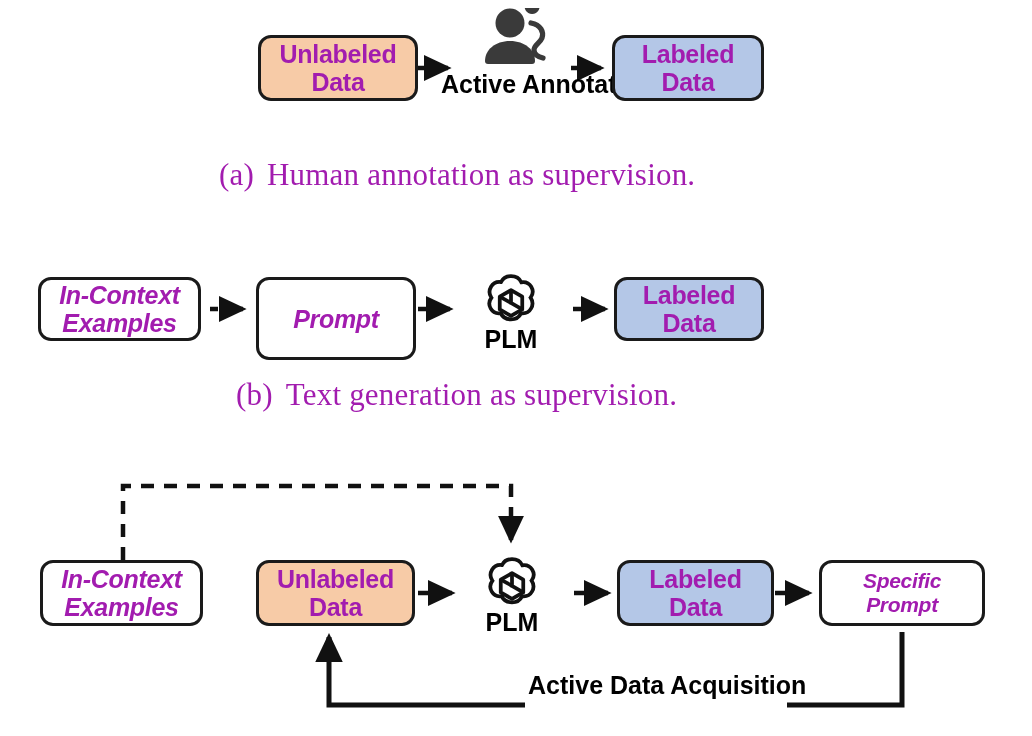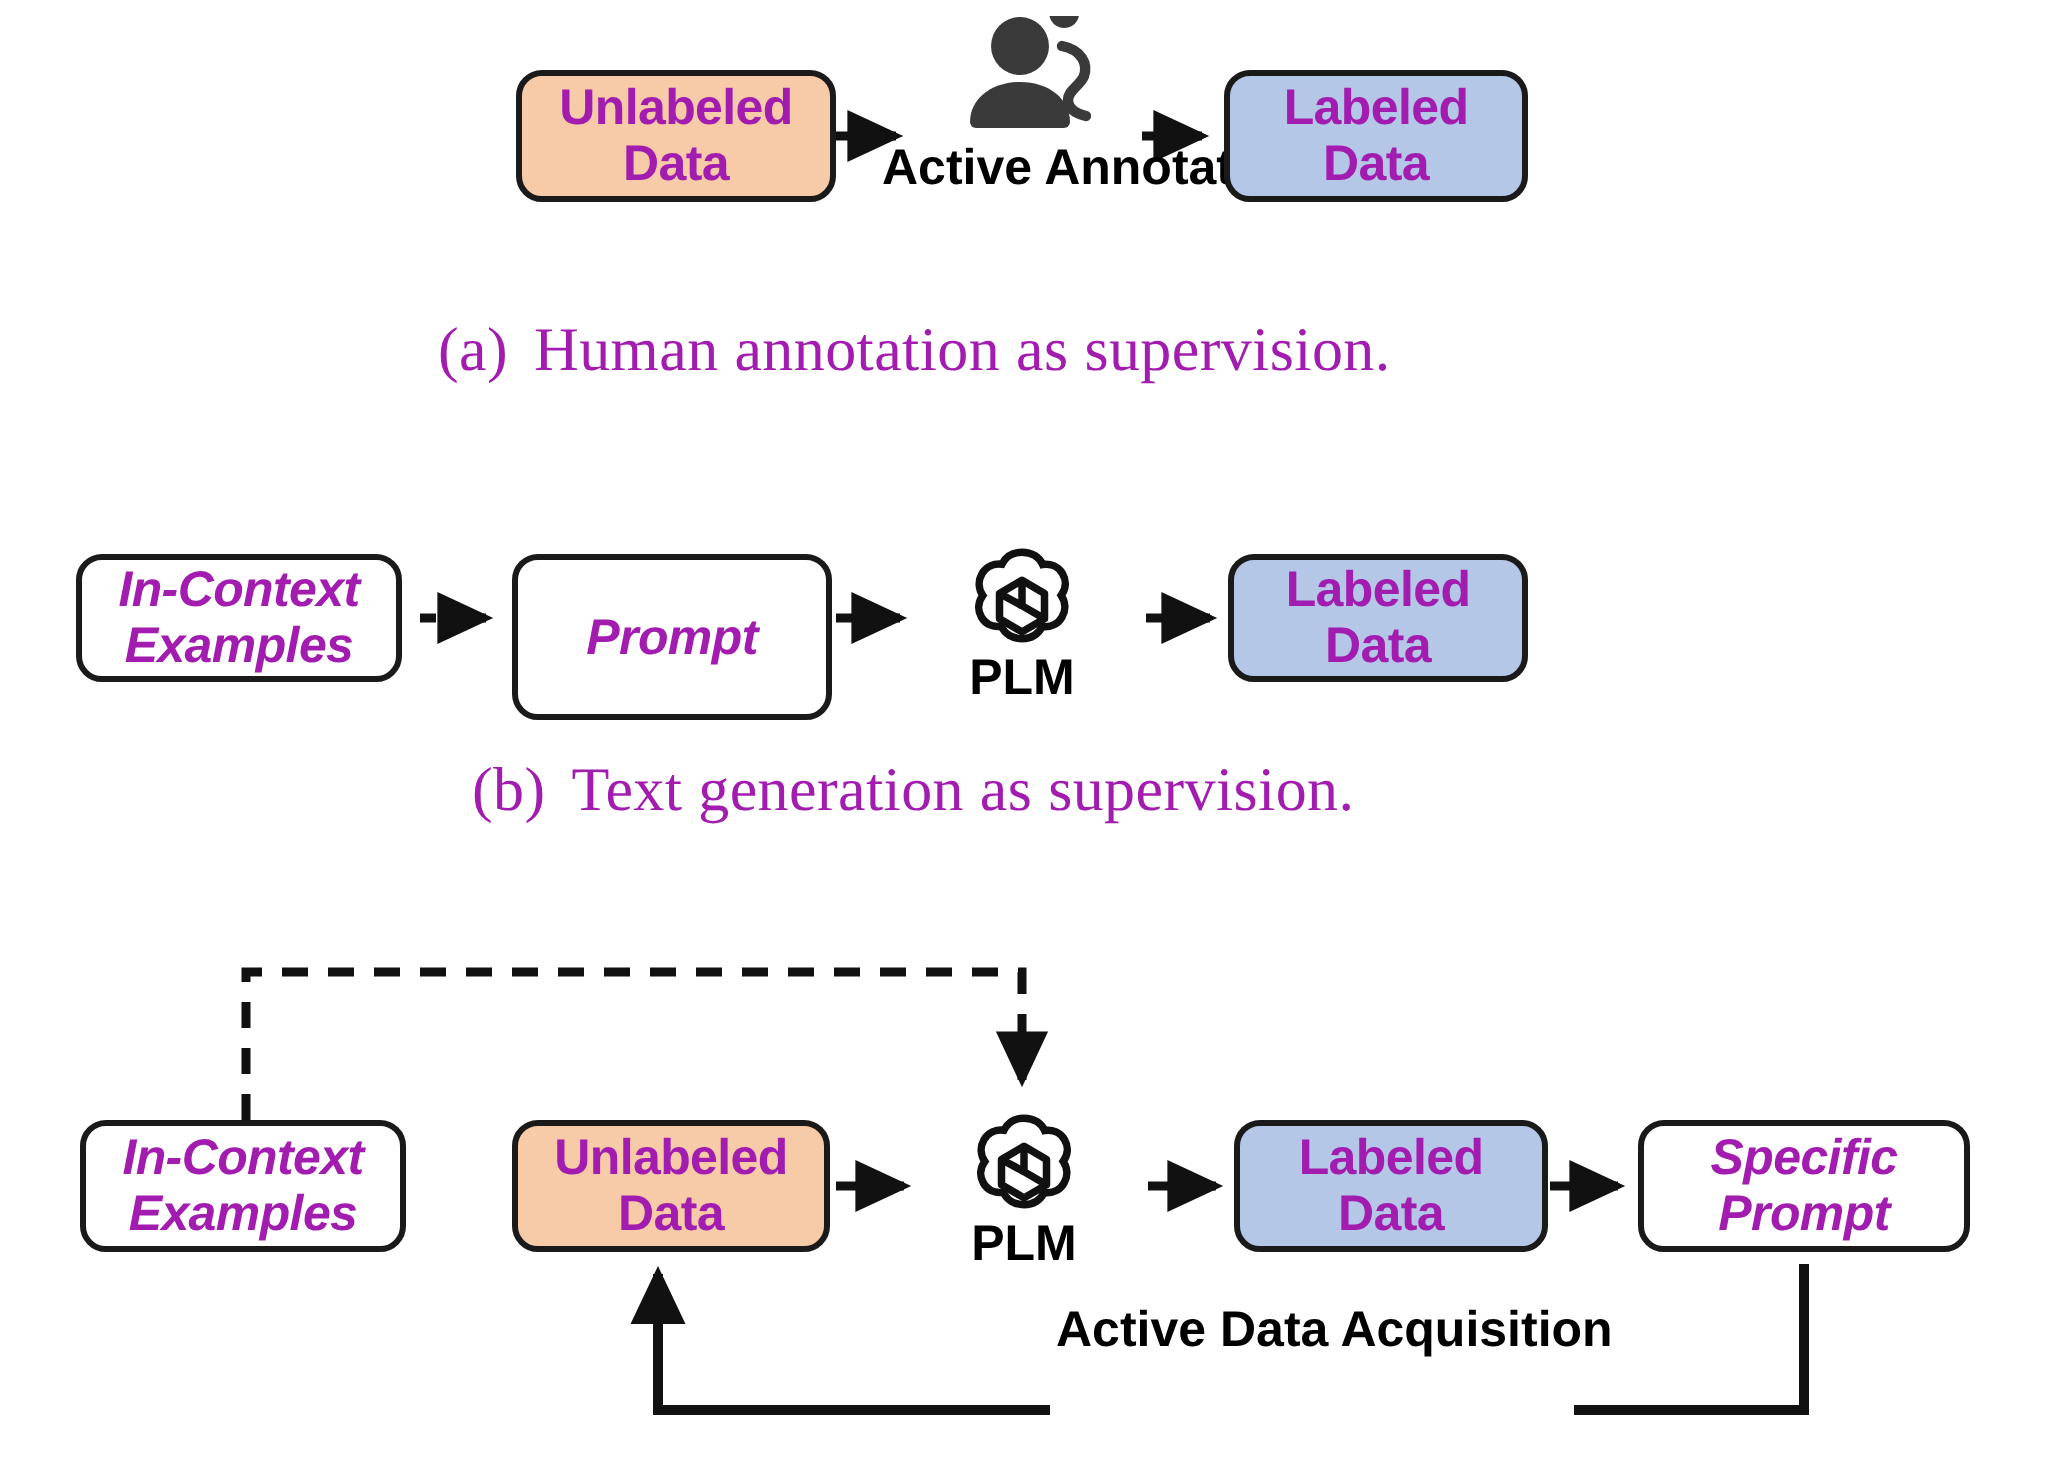--- a/index.html
+++ b/index.html
@@ -83,20 +83,21 @@
   
   .loop-label {
     position: absolute;
     font-family: "Liberation Sans", sans-serif;
     font-weight: bold;
     font-size: 25px;
     color: #000000;
     text-align: center;
     line-height: 1.22;
     white-space: nowrap;
+    margin-top: 20px;
   }
 </style>
 </head>
 <body>
 
 <div id="figure">
 
   <svg id="wires" viewBox="0 0 1032 736">
     <defs>
       <marker id="ah" markerWidth="7" markerHeight="7" refX="5.4" refY="3.2" orient="auto" markerUnits="strokeWidth">
@@ -232,21 +233,21 @@
 
   <div class="icon-label" style="left:479px; top:608px; width:66px; font-size:25px;">
     <span class="ln">PLM</span>
   </div>
 
   <div class="node fill-blue" style="left:617px; top:560px; width:157px; height:66px; font-size:25px;">
     <span class="ln">Labeled</span>
     <span class="ln">Data</span>
   </div>
 
-  <div class="node fill-white" style="left:819px; top:560px; width:166px; height:66px; font-size:25px;justify-content:center;">
+  <div class="node fill-white" style="left:819px; top:560px; width:166px; height:66px; font-size:21px;justify-content:center;">
     <span class="ln">Specific</span>
     <span class="ln">Prompt</span>
   </div>
 
   <div class="loop-label" style="left:528px; top:650px; width:258px;">
     <span class="ln">Active Data</span>
     <span class="ln">Acquisition</span>
   </div>
 
 </div>

